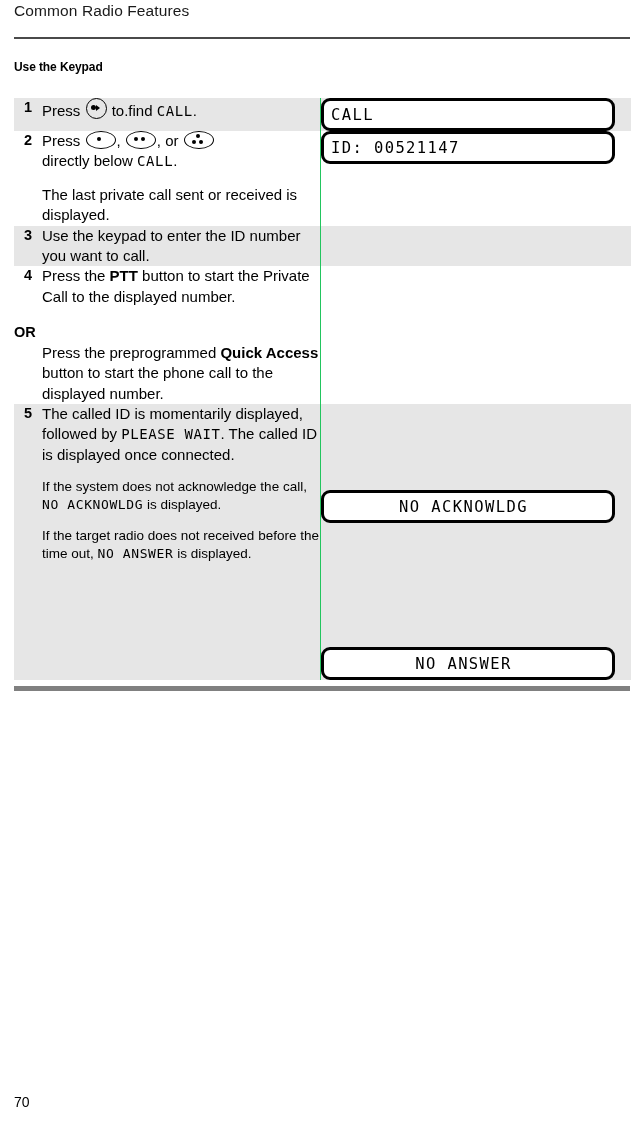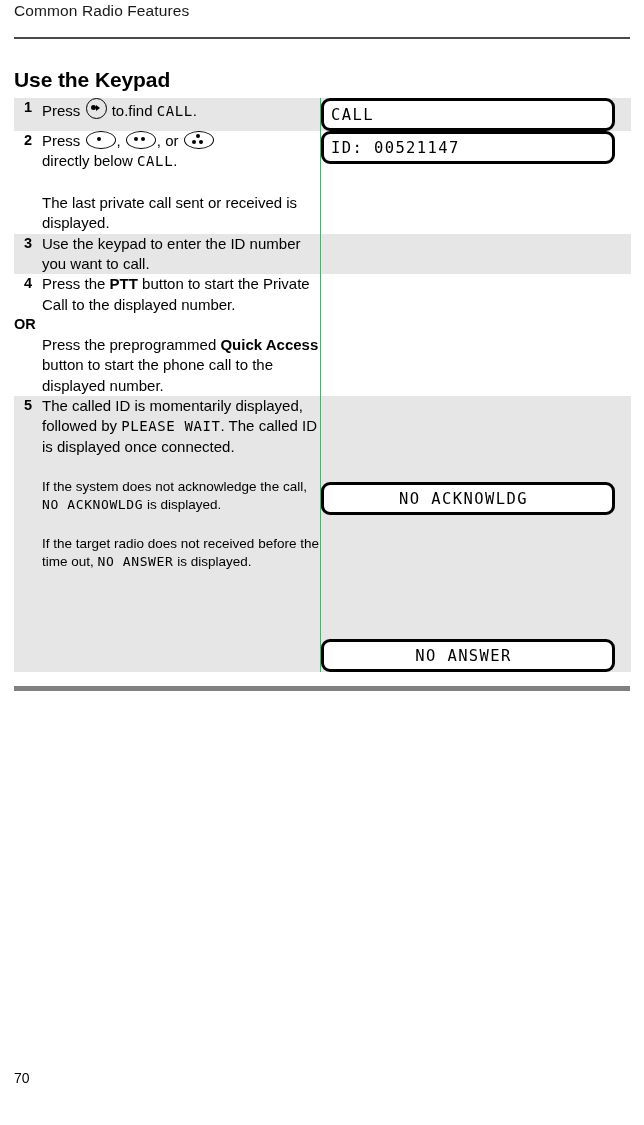--- a/index.html
+++ b/index.html
@@ -40,22 +40,22 @@
     top: 37px;
     width: 616px;
     height: 2px;
     background: #4a4a4a;
   }
 
   
   .section-title {
     position: absolute;
     left: 14px;
-    top: 68px;
-    font-size: 21px;
+    top: 60px;
+    font-size: 12px;
     font-weight: bold;
     letter-spacing: -0.1px;
     white-space: nowrap;
   }
 
   
   .proc-table {
     position: absolute;
     left: 14px;
     top: 98px;
@@ -84,28 +84,29 @@
     line-height: 1.36;
     padding: 9px 12px 12px 0;
     border-right: 1px solid #22c55e;
   }
   .cell-lcd {
     width: 310px;
     padding: 9px 0 12px 16px;
   }
 
   .cell-text p { margin: 0; }
-  .cell-text p + p { margin-top: 21px; }
+  .cell-text p + p { margin-top: 13px; }
   .cell-text .small { font-size: 13.5px; line-height: 1.34; }
   b { font-weight: bold; }
 
   
   .or-label {
     font-size: 14.5px;
     font-weight: bold;
+    margin-top: 16px;
     margin-left: -28px;
   }
   .or-body {
     margin-top: 0;
   }
 
   
   .lcd {
     box-sizing: border-box;
     width: 294px;
@@ -193,21 +194,21 @@
     left: 14px;
     width: 616px;
     height: 5px;
     background: #808080;
   }
 
   
   .folio {
     position: absolute;
     left: 14px;
-    top: 1070px;
+    top: 1094px;
     font-size: 14px;
   }
 </style>
 </head>
 <body>
 
 <div class="page">
 
   <div class="running-header">Common Radio Features</div>
   <div class="header-rule"></div>

